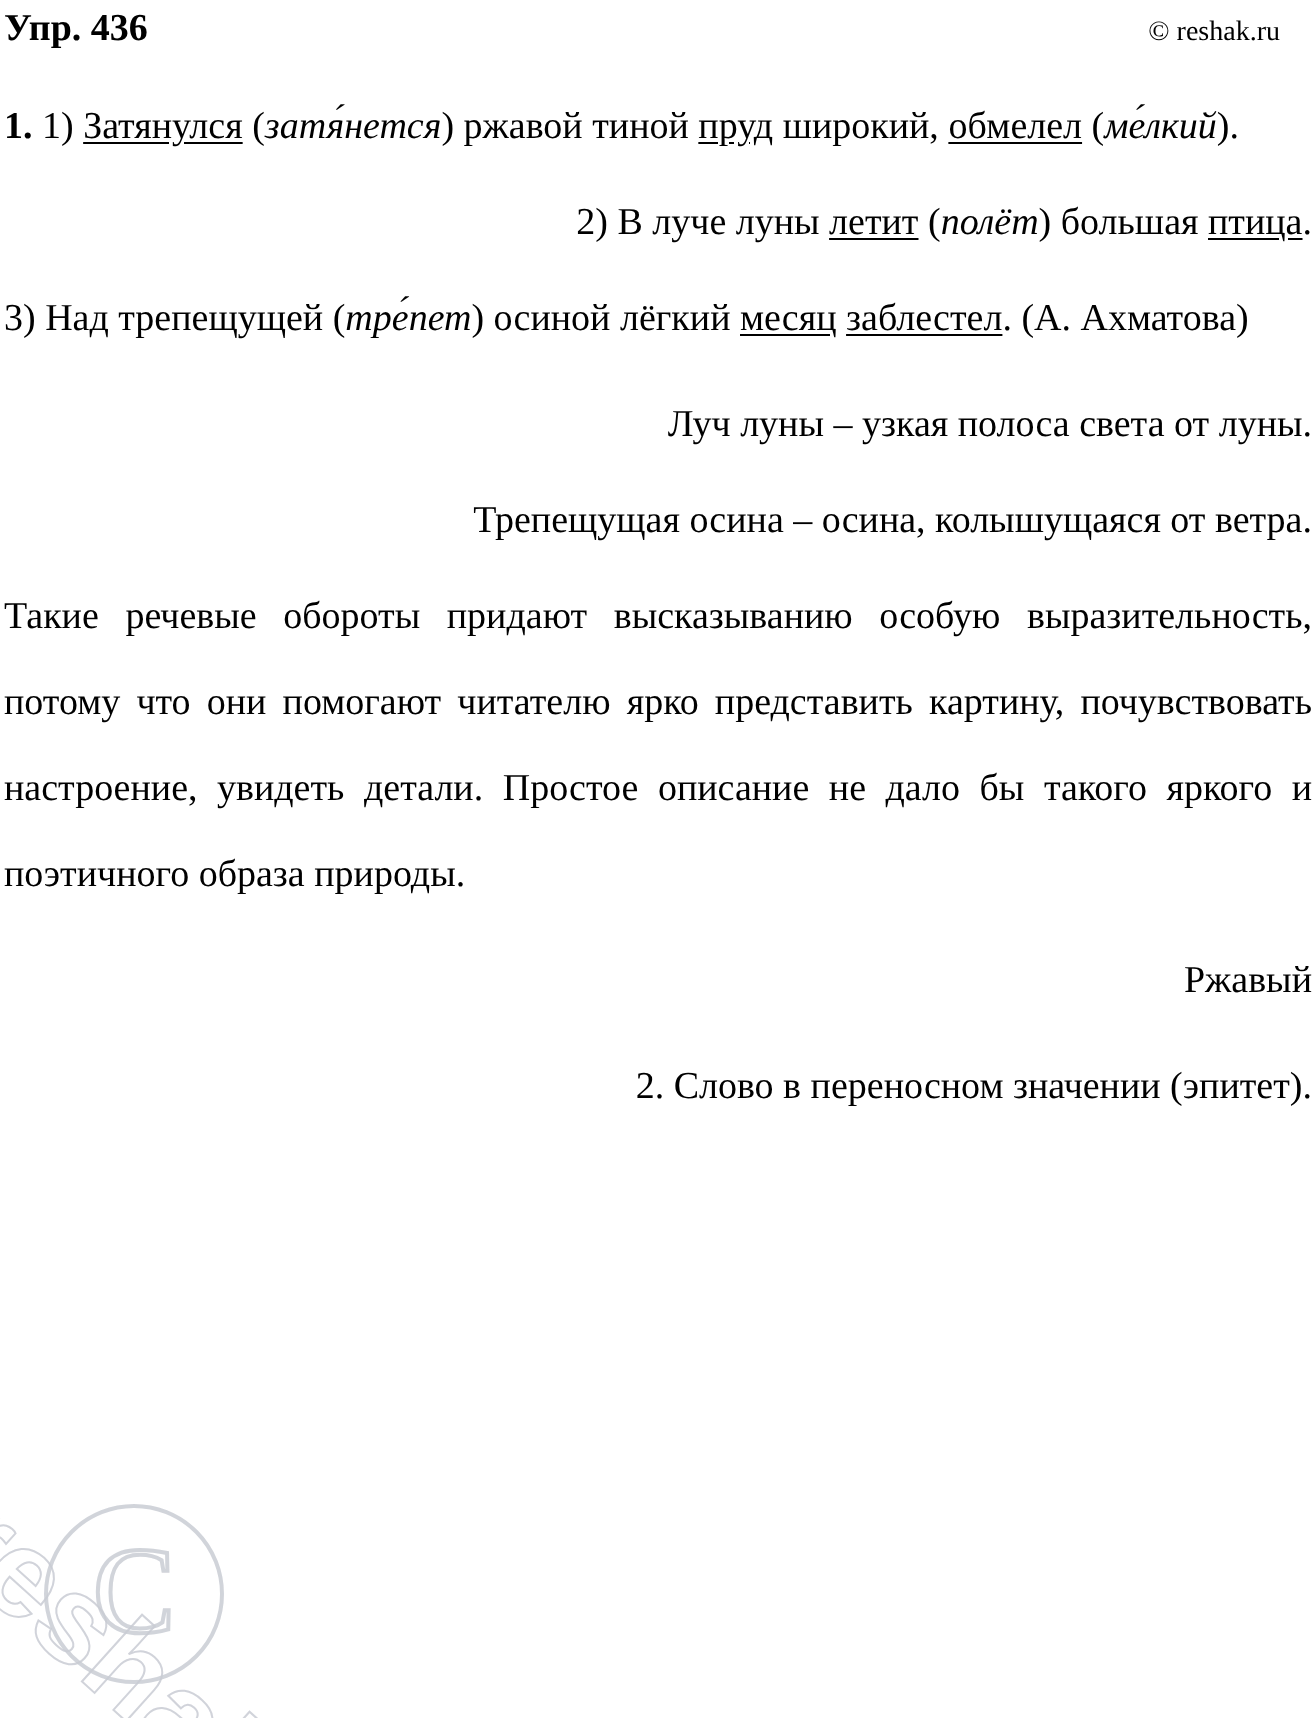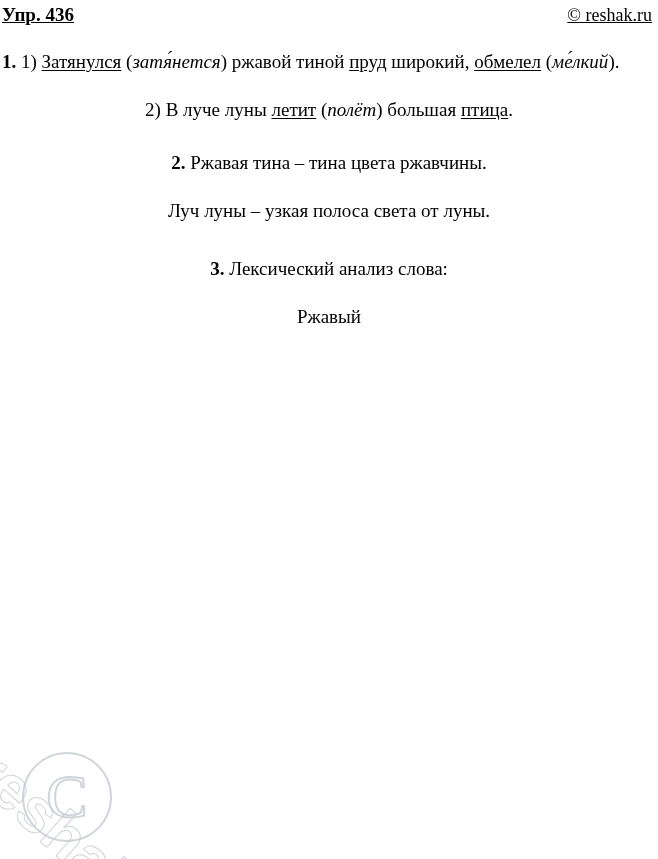--- a/index.html
+++ b/index.html
@@ -25,42 +25,41 @@
     z-index: 2;
   }
 
   
   .header {
     display: flex;
     justify-content: space-between;
     align-items: baseline;
     font-size: 19px;
     line-height: 22px;
-    margin: 0 4px 14px 0;
-    text-decoration: underline;
+    margin: 0 16px 14px 0;
   }
   .header-title {
     font-weight: bold;
     letter-spacing: 0px;
   }
   .header-copyright {
     font-weight: normal;
-    font-size: 18px;
+    font-size: 14px;
   }
 
   
   .para {
     font-size: 19px;
     line-height: 43px;
     margin: 0 0 0 0;
     text-align: justify;
     text-justify: inter-word;
   }
   .para.left {
-    text-align: center;
+    text-align: right;
   }
   .gap-sm { height: 5px; }
 
   b.num {
     font-weight: bold;
   }
   .u {
     text-decoration: underline;
     text-underline-offset: 2px;
   }
@@ -131,48 +130,50 @@
   </div>
 
   <div class="para"><b class="num">1.</b> <span>1)</span> <span class="u">Затянулся</span><span> (</span><span class="it">затя́нется</span><span>) ржавой тиной </span><span class="u">пруд</span><span> широкий, </span><span class="u">обмелел</span><span> (</span><span class="it">ме́лкий</span><span>).</span></div>
 
   <div class="gap-sm"></div>
 
   <div class="para left"><span>2)</span> <span>В луче луны </span><span class="u">летит</span><span> (</span><span class="it">полёт</span><span>) большая </span><span class="u">птица</span><span>.</span></div>
 
   <div class="gap-sm"></div>
 
+  <div class="para"><span>3)</span> <span>Над трепещущей (</span><span class="it">тре́пет</span><span>) осиной лёгкий </span><span class="u">месяц</span><span> </span><span class="u">заблестел</span><span>. (А. Ахматова)</span></div>
 
   <div class="gap-sm"></div>
 
-  <div class="para left"><b class="num">2.</b> <span>Ржавая тина – тина цвета ржавчины.</span></div>
 
   <div class="gap-sm"></div>
 
   <div class="para left"><span>Луч луны – узкая полоса света от луны.</span></div>
 
   <div class="gap-sm"></div>
 
+  <div class="para left"><span>Трепещущая осина – осина, колышущаяся от ветра.</span></div>
 
   <div class="gap-sm"></div>
 
+  <div class="para">Такие речевые обороты придают высказыванию особую выразительность, потому что они помогают читателю ярко представить картину, почувствовать настроение, увидеть детали. Простое описание не дало бы такого яркого и поэтичного образа природы.</div>
 
   <div class="gap-sm"></div>
 
-  <div class="para left"><b class="num">3.</b> <span>Лексический анализ слова:</span></div>
 
   <div class="gap-sm"></div>
 
   <div class="para left">Ржавый</div>
 
   <div class="gap-sm"></div>
 
 
   <div class="gap-sm"></div>
 
+  <div class="para left">2. Слово в переносном значении (эпитет).</div>
 
   <div class="gap-sm"></div>
 
 
   <div class="gap-sm"></div>
 
 
   <div class="gap-sm"></div>
 
 

